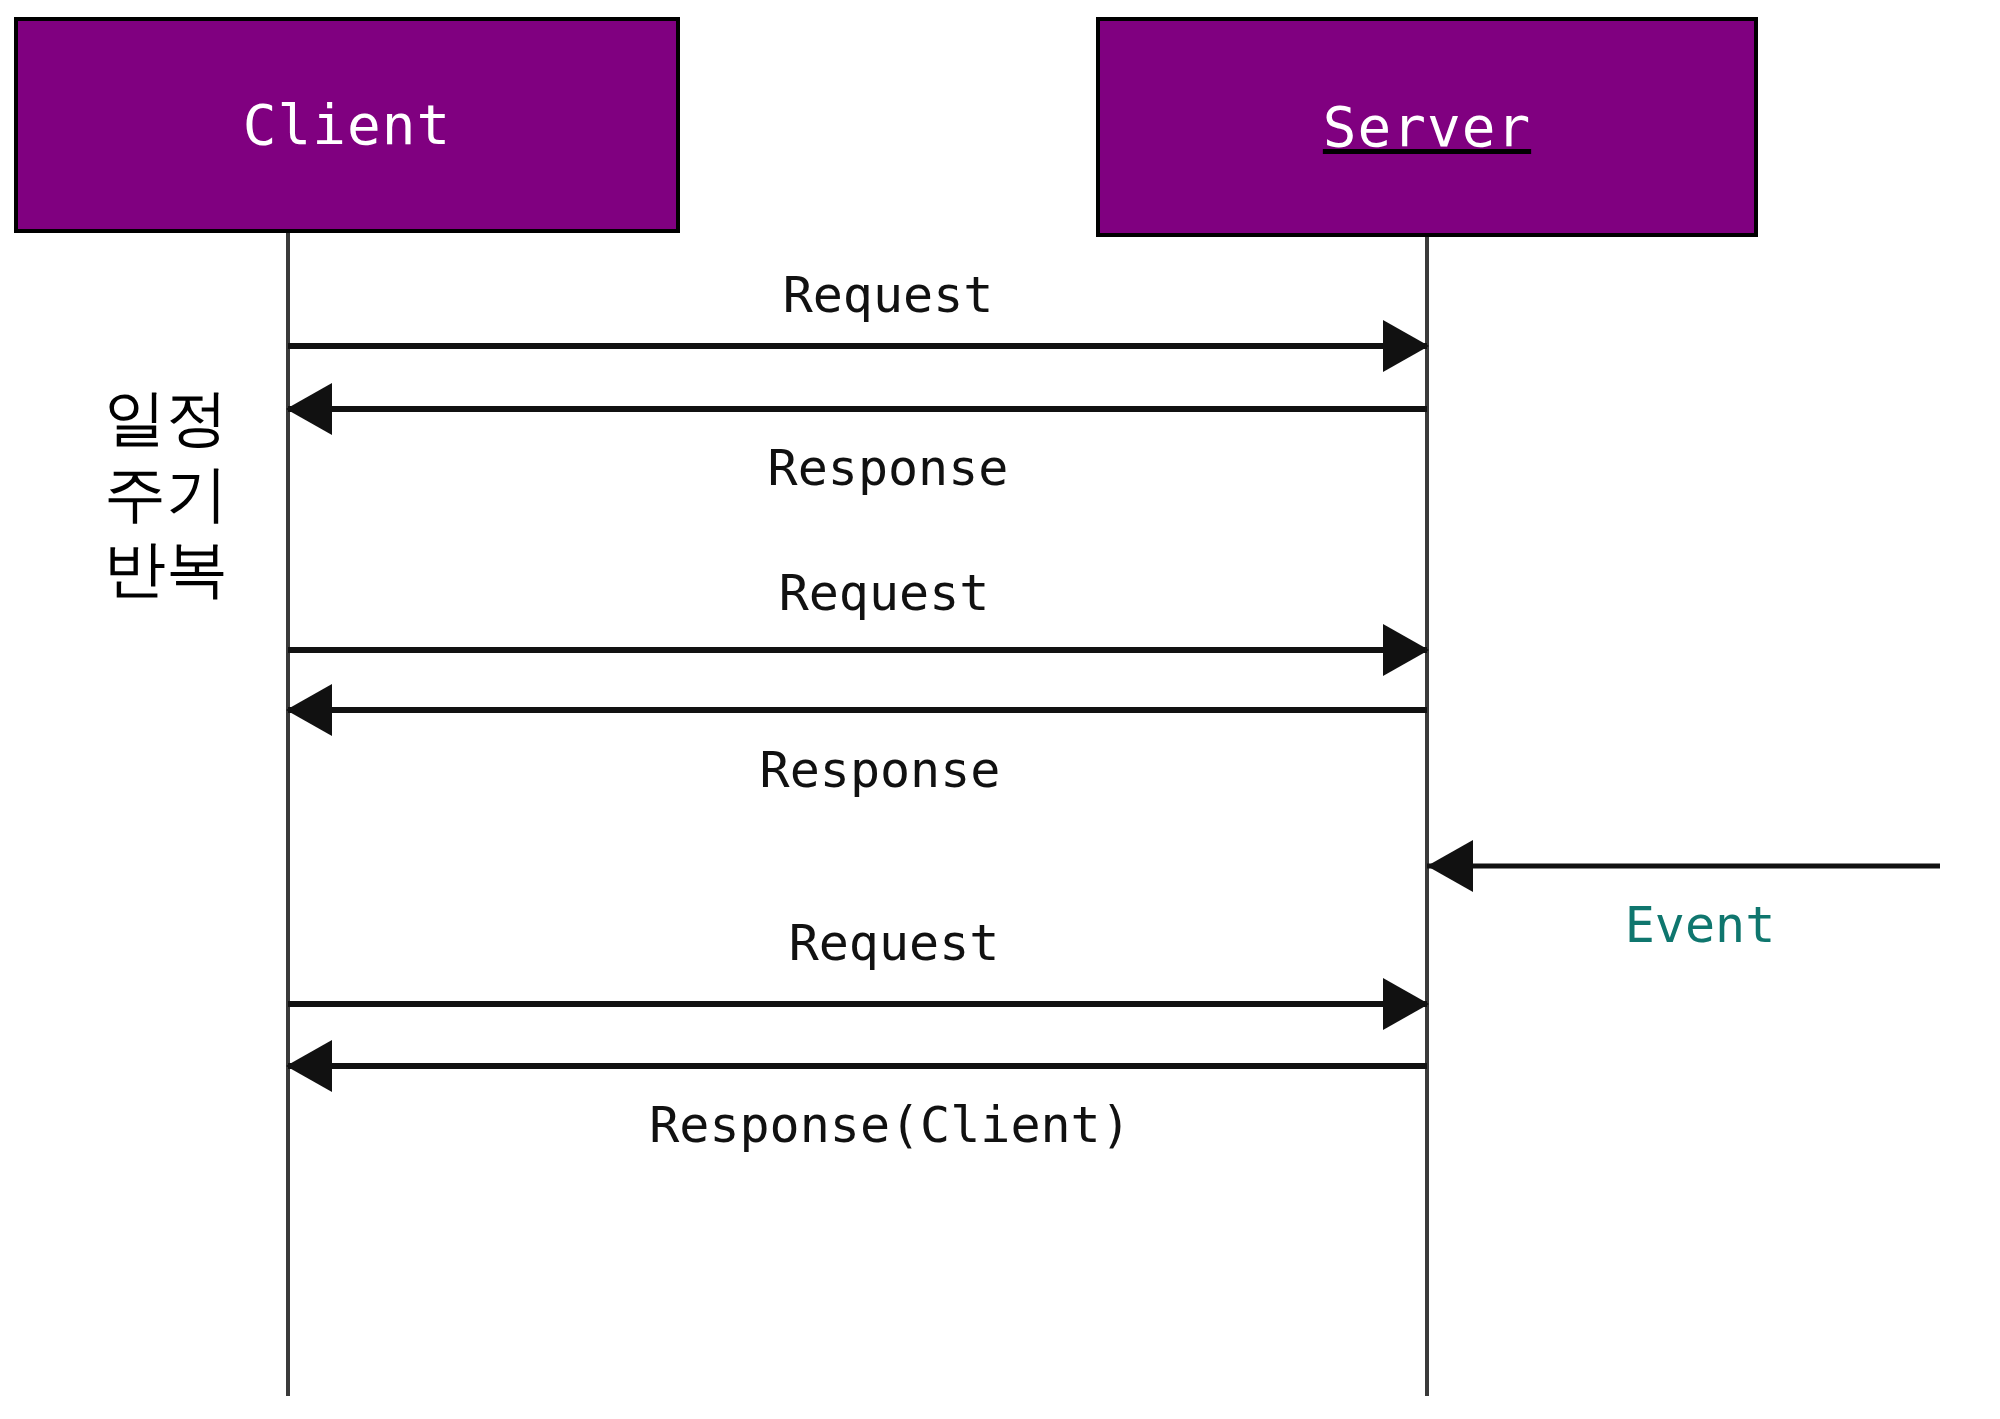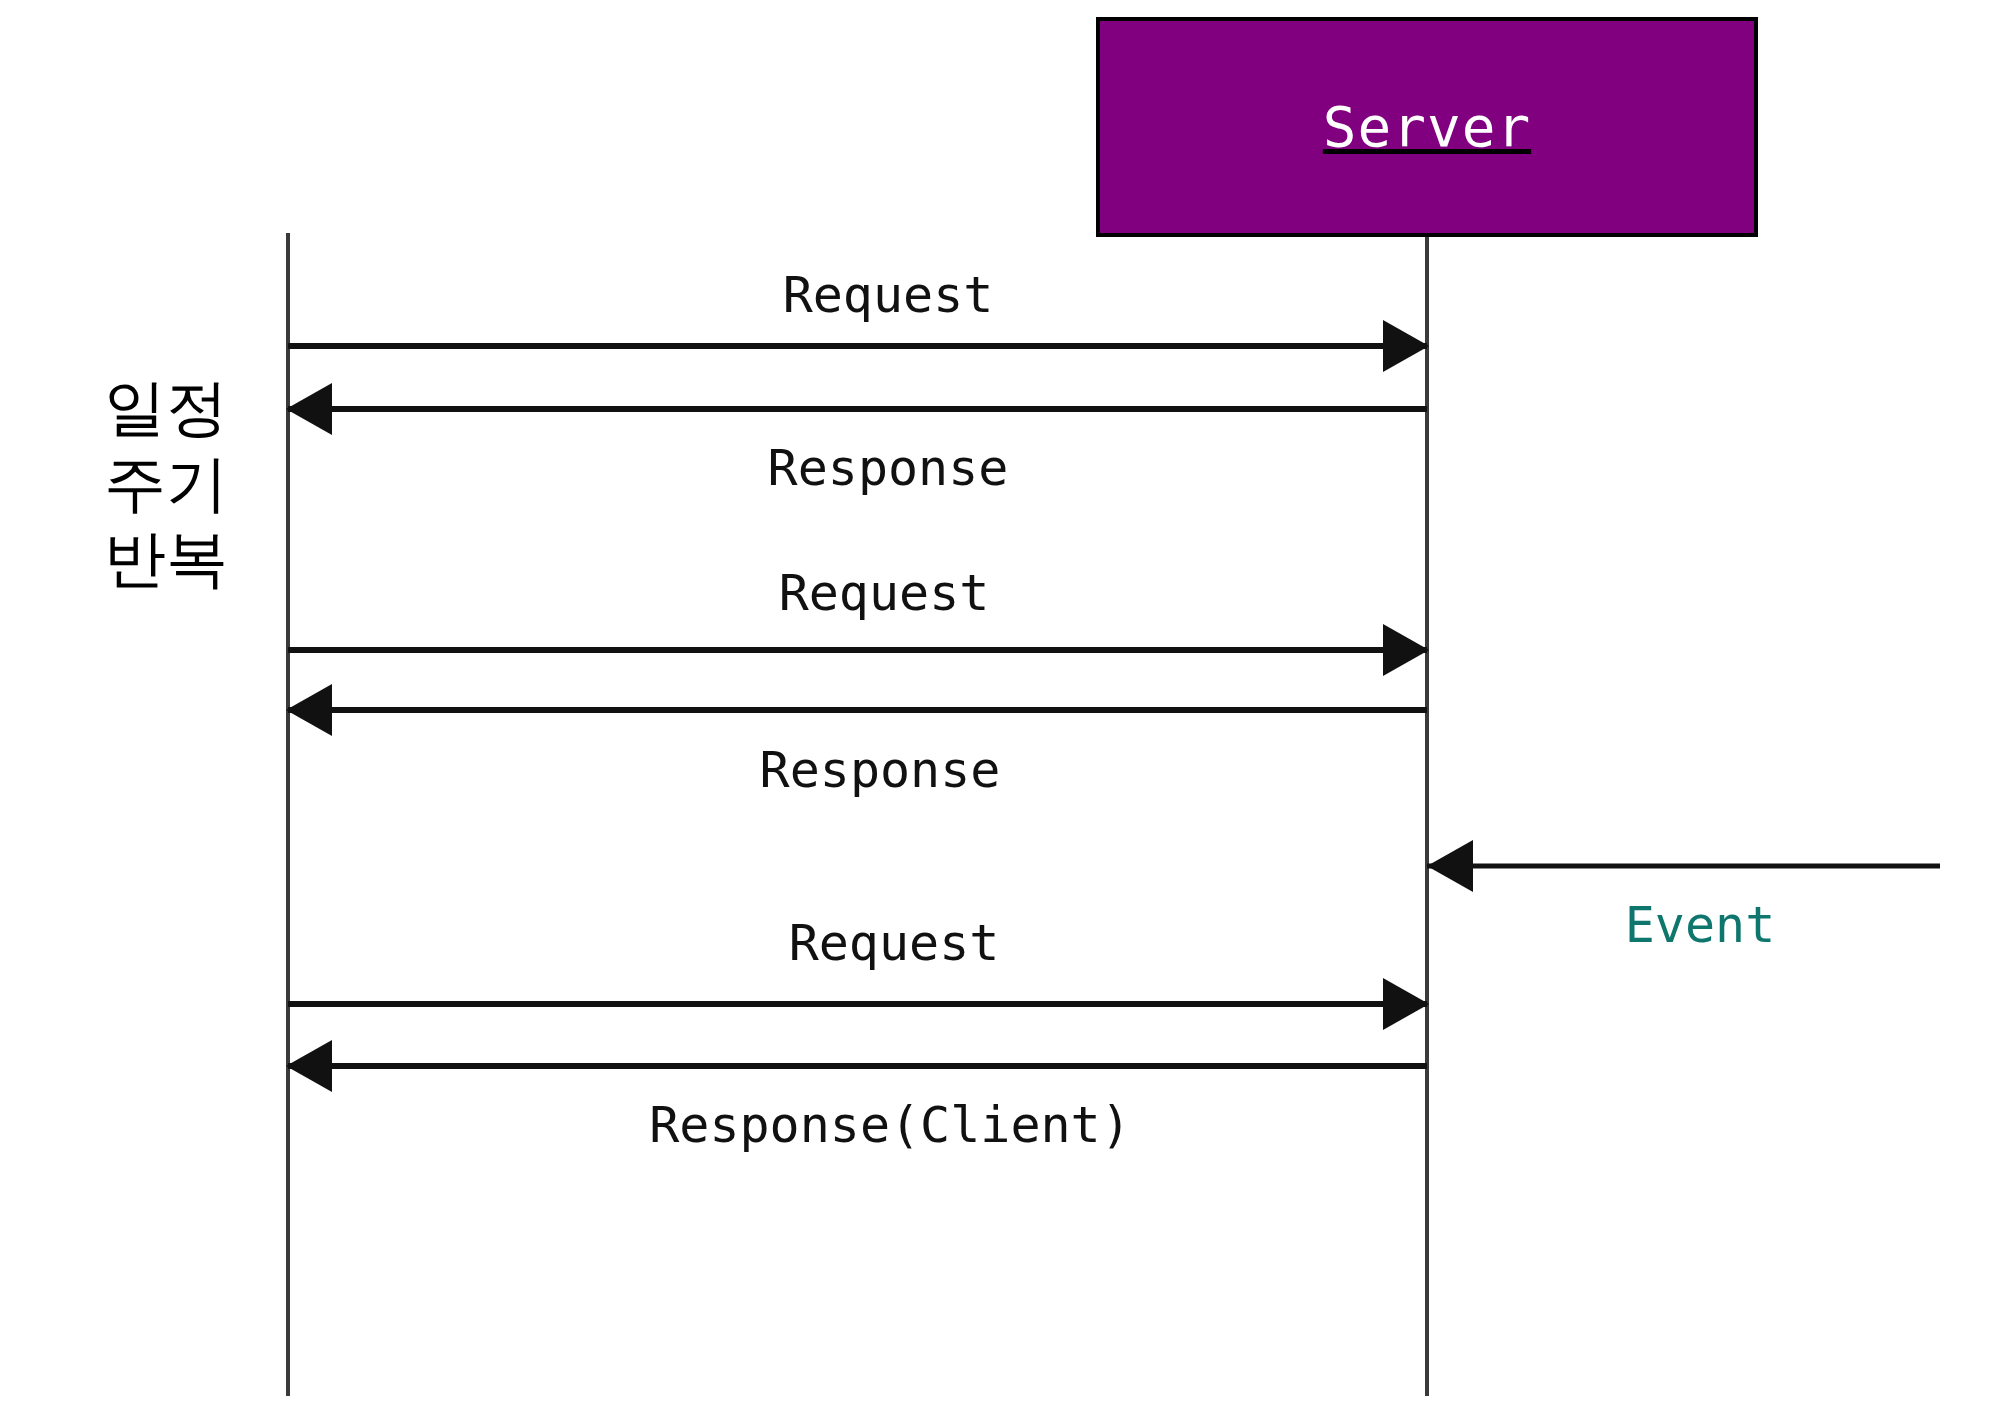--- a/index.html
+++ b/index.html
@@ -67,20 +67,23 @@
   }
 </style>
 </head>
 <body>
 
 <div id="canvas">
 
   <div class="lifeline" id="lifeline-client" style="left: 286px; top: 233px; height: 1163px; background: rgb(58, 58, 58);"></div>
   <div class="lifeline" id="lifeline-server" style="left: 1425px; top: 237px; height: 1159px; background: rgb(58, 58, 58);"></div>
 
+  <div class="actor-box" id="actor-box-client" style="left: 14px; top: 17px; width: 666px; height: 216px; background: rgb(128, 0, 128); border-color: rgb(0, 0, 0);">
+    <span class="actor-label">Client</span>
+  </div>
   <div class="actor-box" id="actor-box-server" style="left: 1096px; top: 17px; width: 662px; height: 220px; background: rgb(128, 0, 128); border-color: rgb(0, 0, 0); text-decoration: underline;">
     <span class="actor-label">Server</span>
   </div>
 
   <svg class="arrow-svg" id="arrow-layer" viewBox="0 0 2000 1419">
       <g>
         <line x1="288" y1="346" x2="1427" y2="346" stroke="#111111" stroke-width="6"></line>
         <polygon points="1429,346 1383,320 1383,372" fill="#111111"></polygon>
       </g>
       <g>
@@ -110,19 +113,19 @@
     </svg>
 
   <div class="msg-label" id="label-req-1" style="left: 888px; top: 270px; width: auto; color: rgb(17, 17, 17); transform: translateX(-50%);">Request</div>
   <div class="msg-label" id="label-res-1" style="left: 888px; top: 443px; width: auto; color: rgb(17, 17, 17); transform: translateX(-50%);">Response</div>
   <div class="msg-label" id="label-req-2" style="left: 884px; top: 568px; width: auto; color: rgb(17, 17, 17); transform: translateX(-50%);">Request</div>
   <div class="msg-label" id="label-res-2" style="left: 880px; top: 745px; width: auto; color: rgb(17, 17, 17); transform: translateX(-50%);">Response</div>
   <div class="msg-label" id="label-event-in" style="left: 1700px; top: 900px; width: auto; color: #0f766e; transform: translateX(-50%);">Event</div>
   <div class="msg-label" id="label-req-3" style="left: 894px; top: 918px; width: auto; color: rgb(17, 17, 17); transform: translateX(-50%);">Request</div>
   <div class="msg-label" id="label-res-3" style="left: 890px; top: 1100px; width: auto; color: rgb(17, 17, 17); transform: translateX(-50%);">Response(Client)</div>
 
-  <div class="korean-note" id="note-polling" style="left: 104px; top: 370px;">
+  <div class="korean-note" id="note-polling" style="left: 104px; top: 380px;">
       <div>일정</div>
       <div>주기</div>
       <div>반복</div>
     </div>
 
 </div>
 
 </body></html>

